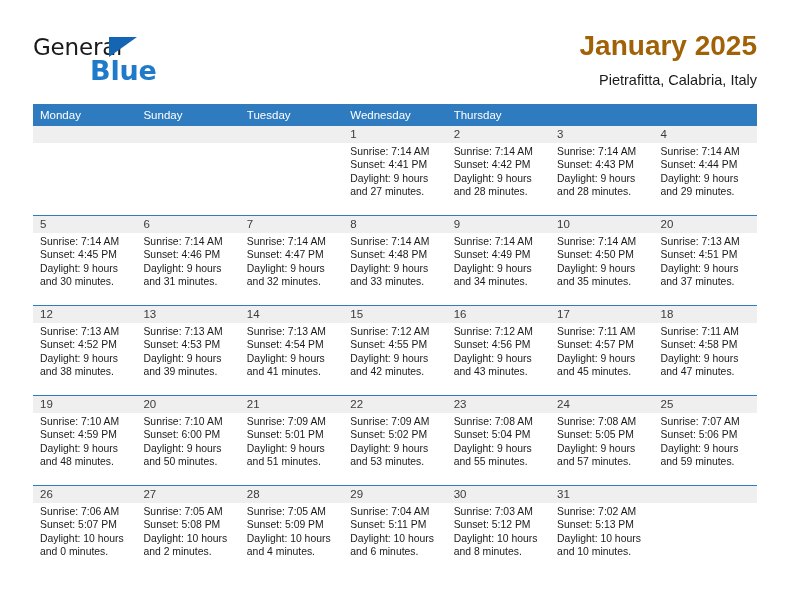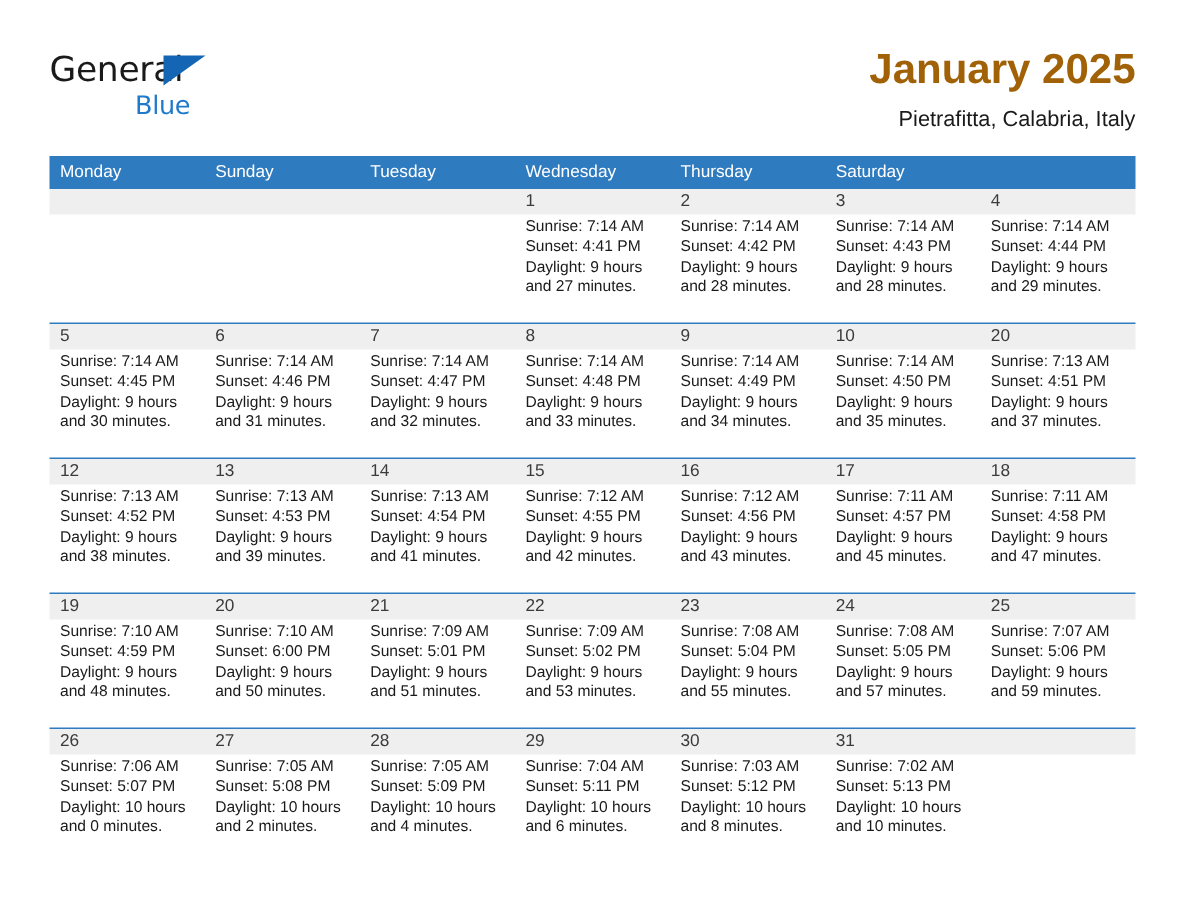--- a/index.html
+++ b/index.html
@@ -53,25 +53,25 @@
     top: 3px;
     width: 0;
     height: 0;
     border-left: 28px solid #1565b5;
     border-bottom: 20px solid transparent;
   }
   .logo-blue {
     position: absolute;
     left: 57px;
     top: 24px;
-    font-size: 17px;
+    font-size: 27px;
     letter-spacing: -0.2px;
     color: #1f7ac9;
     font-family: "DejaVu Sans", sans-serif;
-    font-weight: 400;
+    font-weight: 700;
     line-height: 26px;
   }
   .title-wrap {
     position: absolute;
     right: 0;
     top: 0;
     text-align: right;
   }
   .cal-title {
     font-size: 28px;
@@ -173,21 +173,20 @@
 
   </div>
 
   <div class="calendar">
     <div class="weekdays">
         <div class="weekday">Monday</div>
         <div class="weekday">Sunday</div>
         <div class="weekday">Tuesday</div>
         <div class="weekday">Wednesday</div>
         <div class="weekday">Thursday</div>
-        <div class="weekday">Saturday</div>
       </div>
     <div id="weeks-container">
         <div class="week first">
           <div class="daynum-band"></div>
           <div class="day">
             <div class="daynum"></div>
           </div>
           <div class="day">
             <div class="daynum"></div>
           </div>

